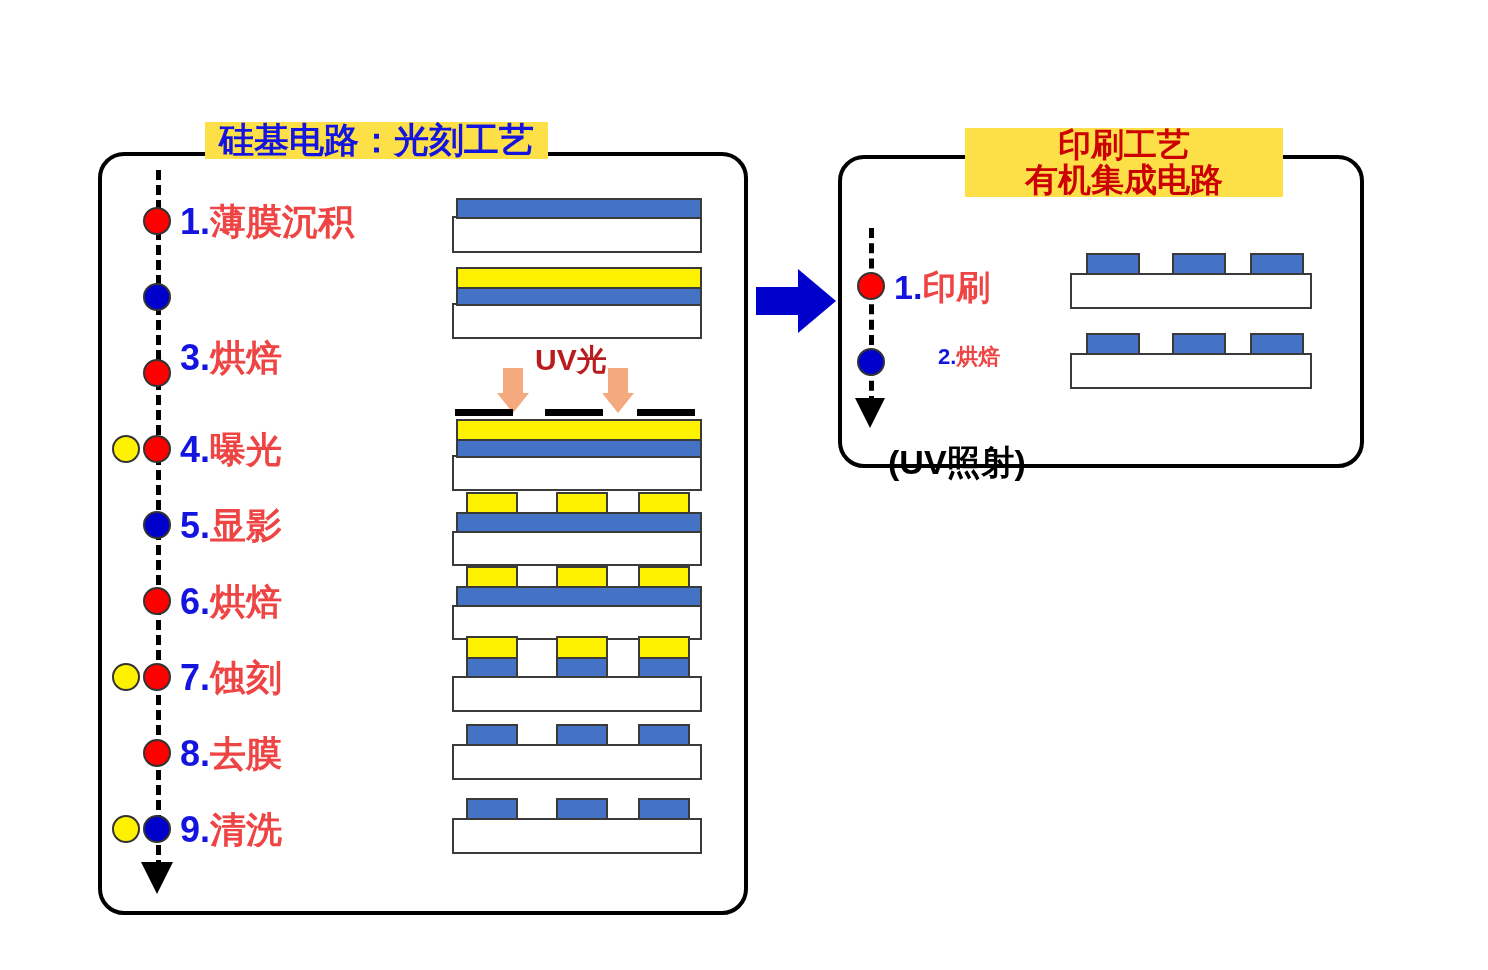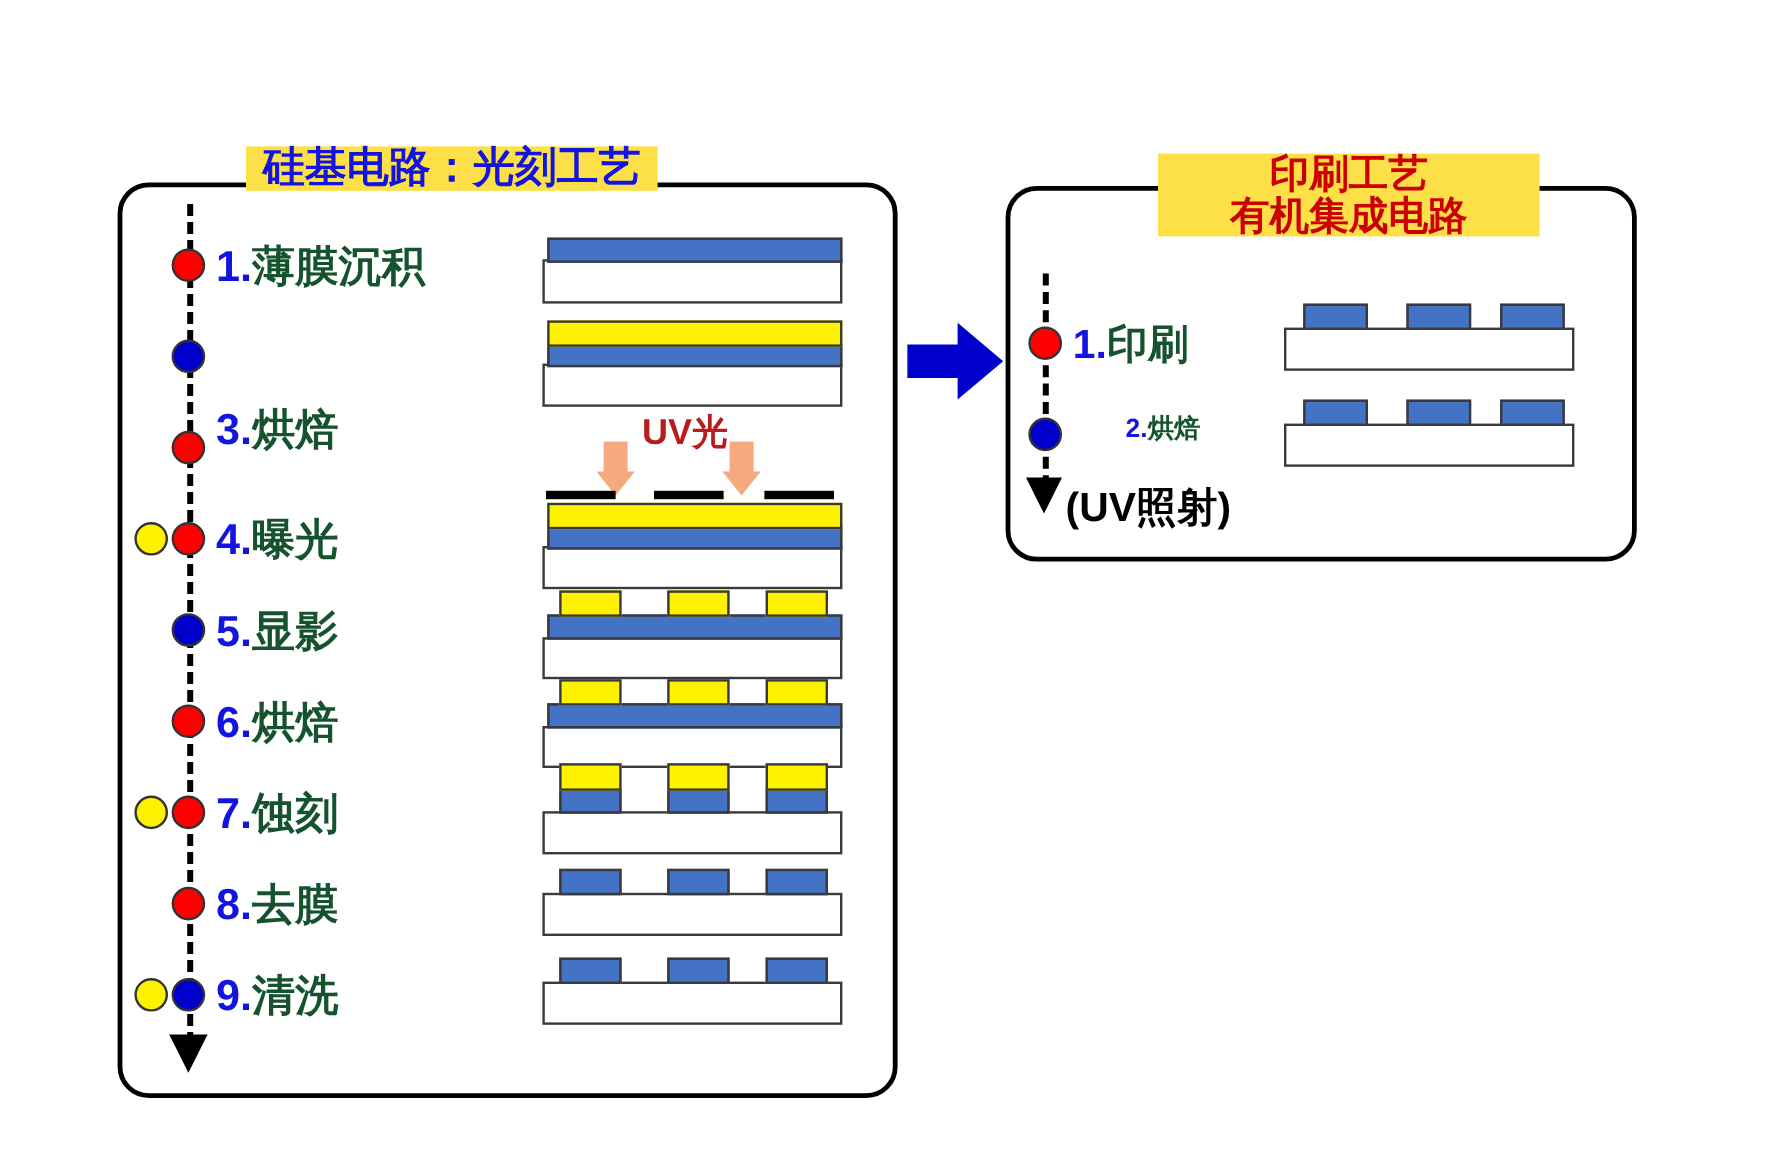--- a/index.html
+++ b/index.html
@@ -47,22 +47,22 @@
   .dot{position:absolute;border-radius:50%;border:2px solid #333;box-sizing:border-box;}
   .dot.red{background:#FF0000;}
   .dot.blue{background:#0000CC;}
   .dot.yellow{background:#FFF200;}
   .dot-main{width:28px;height:28px;}
   .dot-sub{width:28px;height:28px;}
 
   
   .step{position:absolute;white-space:nowrap;font-weight:bold;font-size:36px;line-height:1;}
   .step .num{color:#1414E0;}
-  .step .lbl{color:#14532d;}
-  .uv-note{position:absolute;font-weight:bold;font-size:36px;color:#000;white-space:nowrap;}
+  .step .lbl{color:#ef4444;}
+  .uv-note{position:absolute;font-weight:bold;font-size:36px;color:#000;white-space:nowrap;margin-top:40px;}
 
   
   #transfer-arrow{position:absolute;left:756px;top:265px;width:80px;height:72px;}
 
   
   .stack{position:absolute;}
   .layer{position:absolute;box-sizing:border-box;border:2px solid #3a3a3a;}
   .sub{background:#ffffff;}
   .blu{background:#4472C4;}
   .yel{background:#FFF200;}

